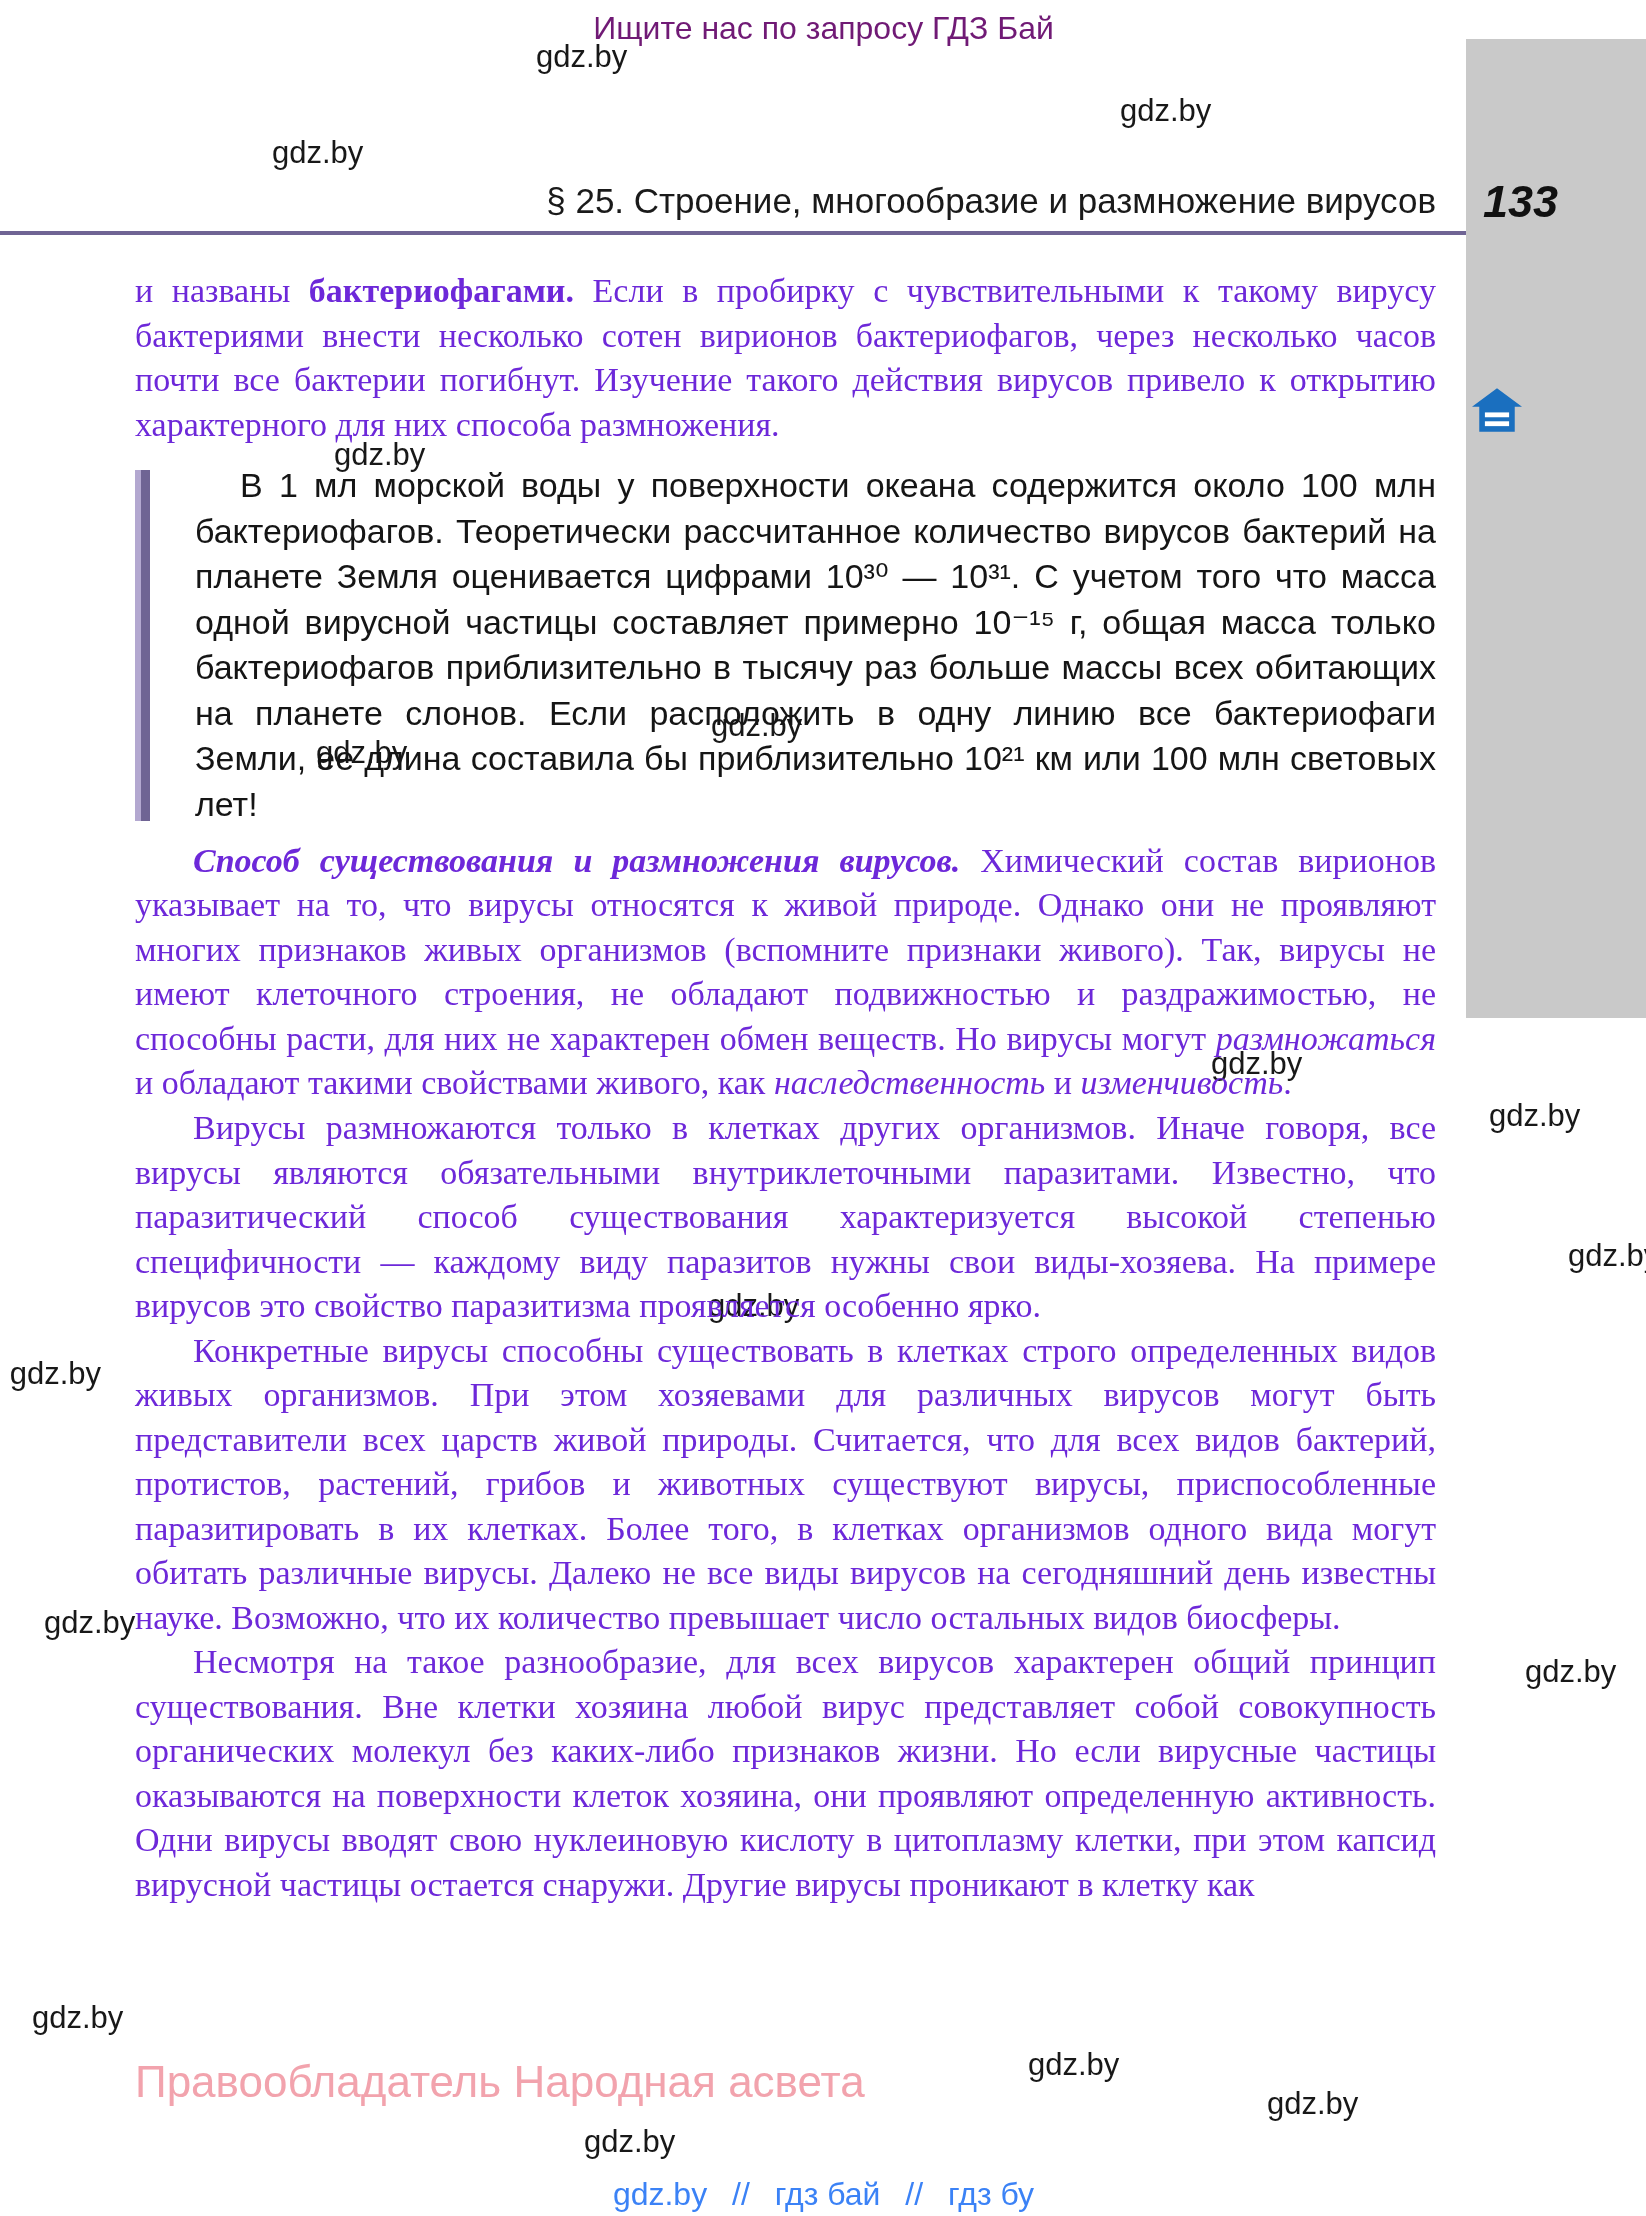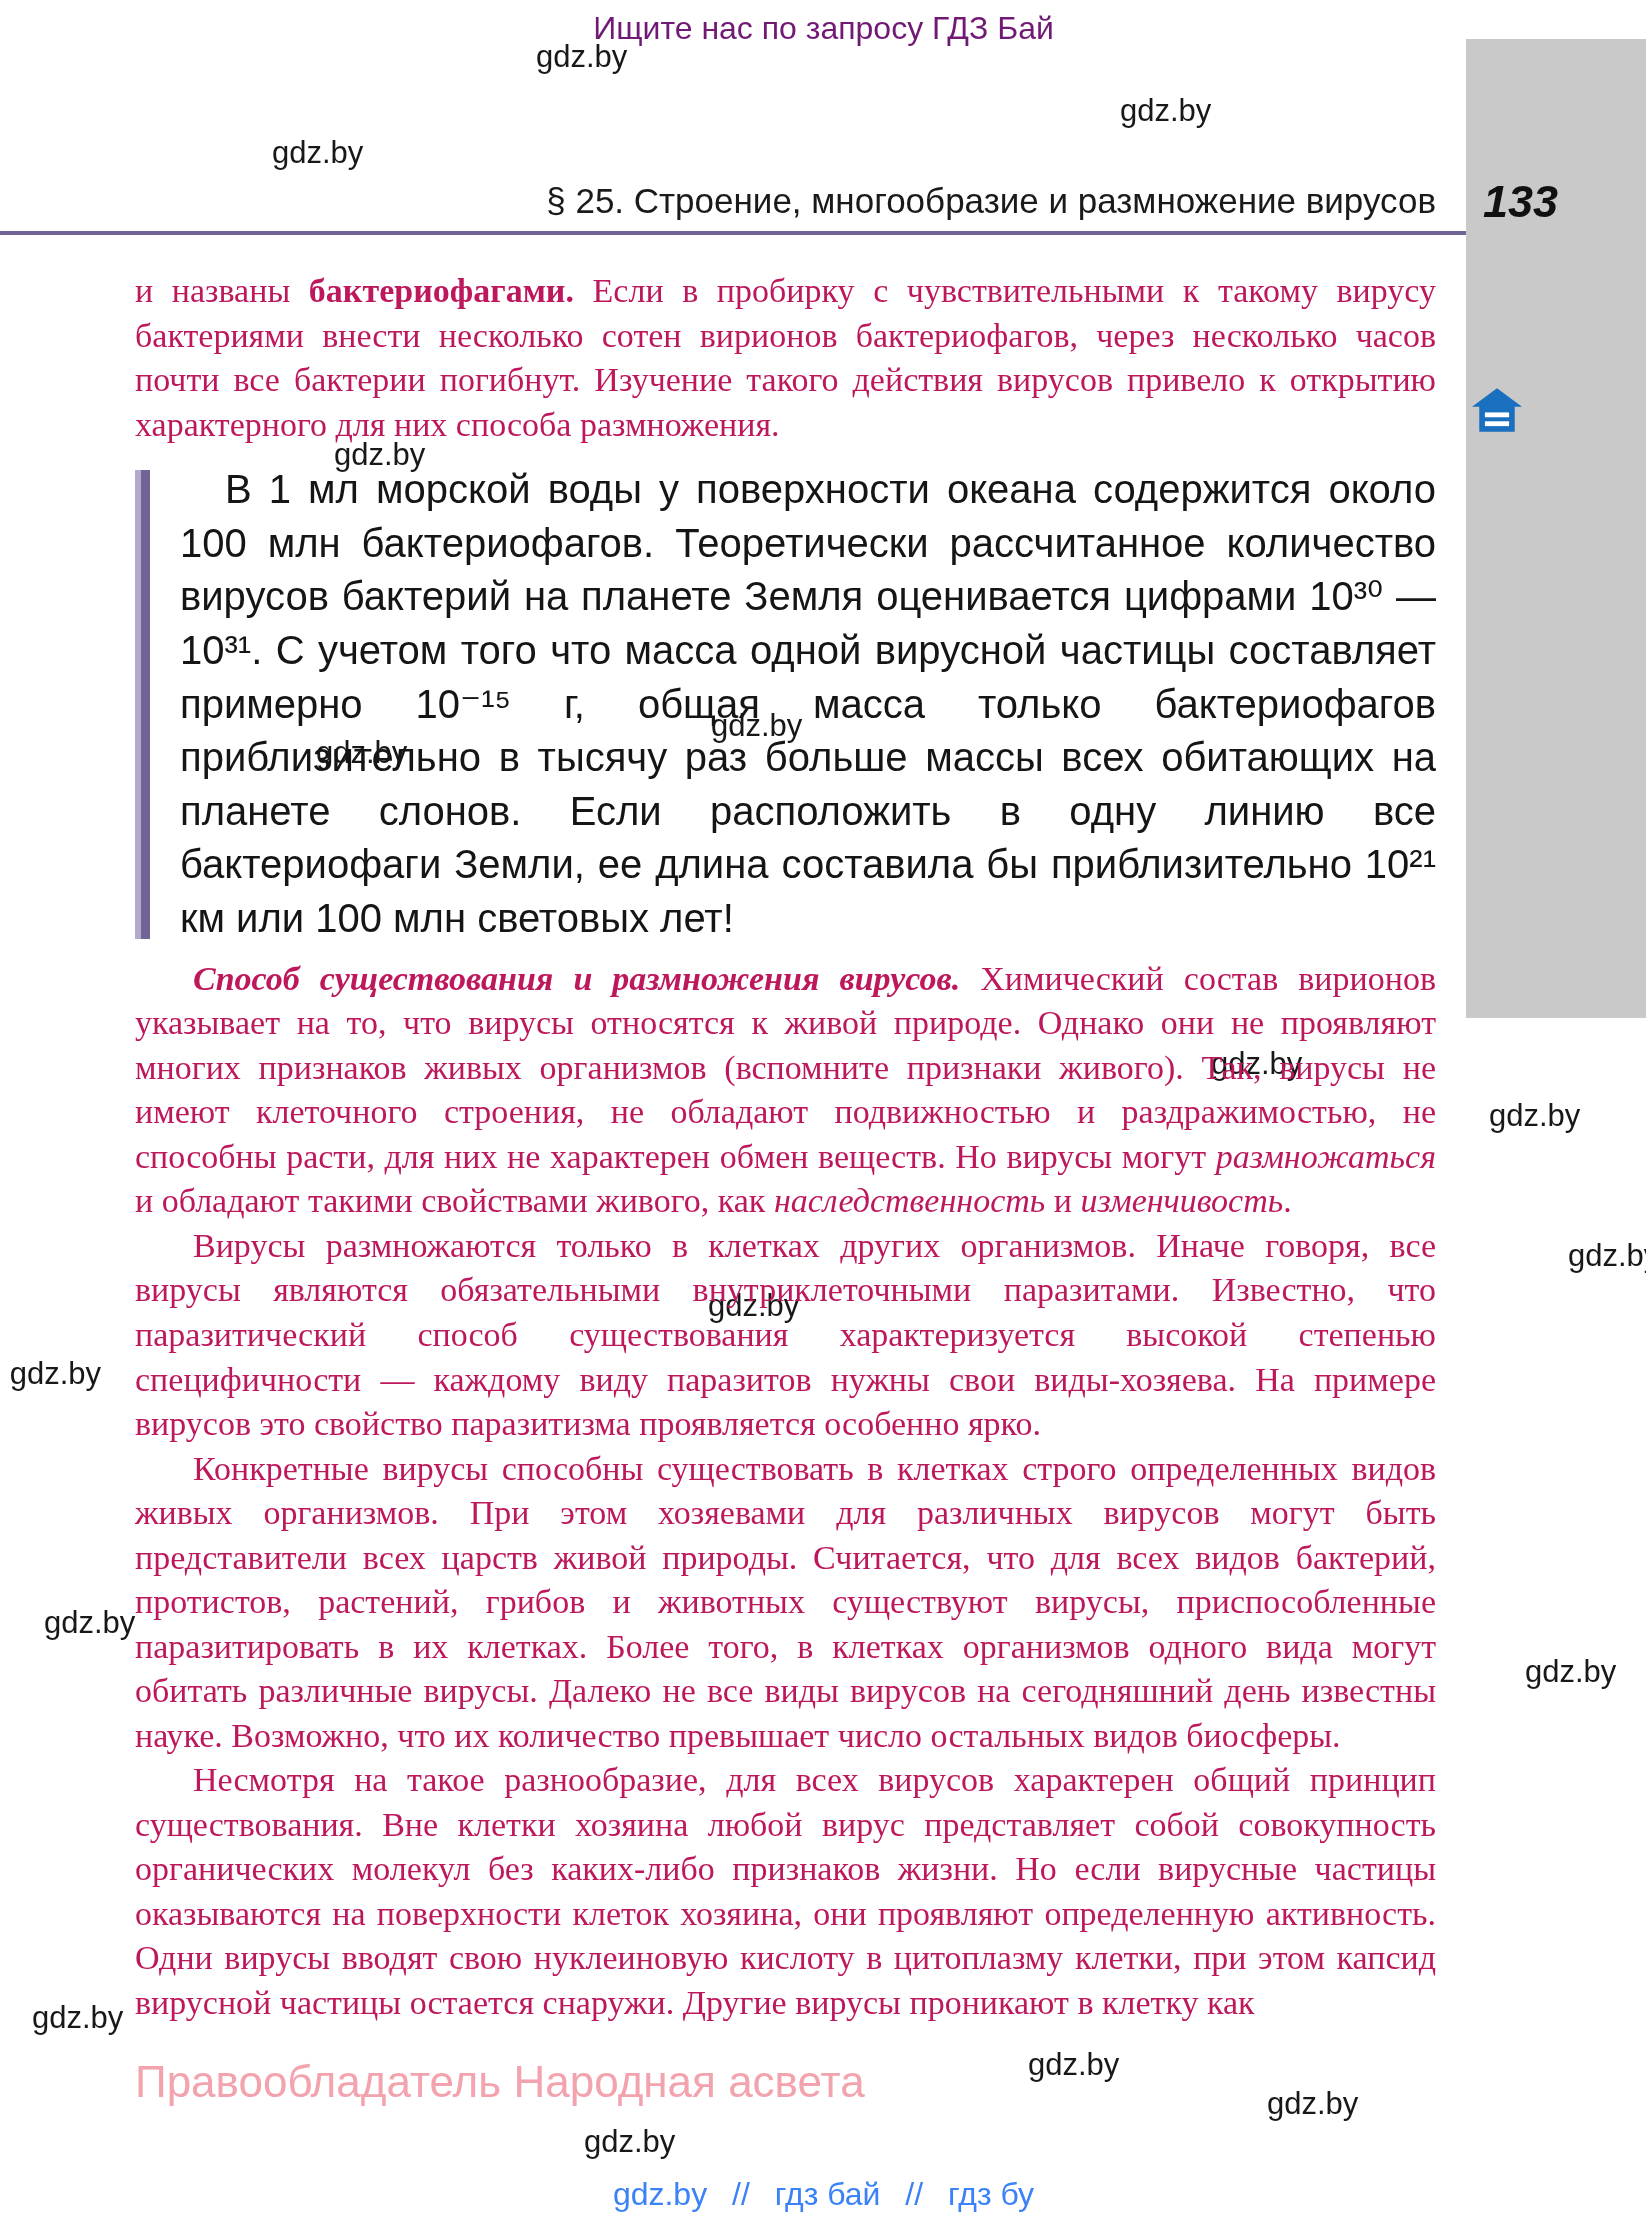--- a/index.html
+++ b/index.html
@@ -38,29 +38,29 @@
     font-size:35px;color:#1a1a1a;
   }
   .purple-rule{
     position:absolute;left:0;top:231px;width:1466px;height:4px;
     background:#6f6494;
   }
   .content{
     position:absolute;left:135px;top:269px;width:1301px;
   }
   p.body{
-    font-size:34px;line-height:1.31;text-align:justify;margin:0;color:#be185d;
+    font-size:34px;line-height:1.31;text-align:justify;margin:0;color:#6d28d9;
   }
   p.indent{ text-indent:58px; }
   .b{font-weight:bold;}
   .i{font-style:italic;margin-top:36px;}
   .quote{
-    position:relative;margin:16px 0 11.3px 0;padding-left:45px;
+    position:relative;margin:16px 0 11.3px 0;padding-left:60px;
     font-family:"Liberation Sans","DejaVu Sans",sans-serif;
-    font-size:40px;line-height:1.34;text-align:justify;color:#151515;
+    font-size:34px;line-height:1.34;text-align:justify;color:#151515;
     text-indent:45px;
   }
   .quote::before{
     content:"";position:absolute;left:0;top:6.4px;bottom:6.4px;width:14.5px;
     background:linear-gradient(90deg,#b3a8d0 0px,#b3a8d0 5.6px,#6f6494 5.6px,#6f6494 14.5px);
   }
   .footer-copyright{
     position:absolute;left:135px;top:2057px;width:1370px;
     font-family:"Liberation Sans","DejaVu Sans",sans-serif;
     font-size:44px;color:#f2a3ad;

